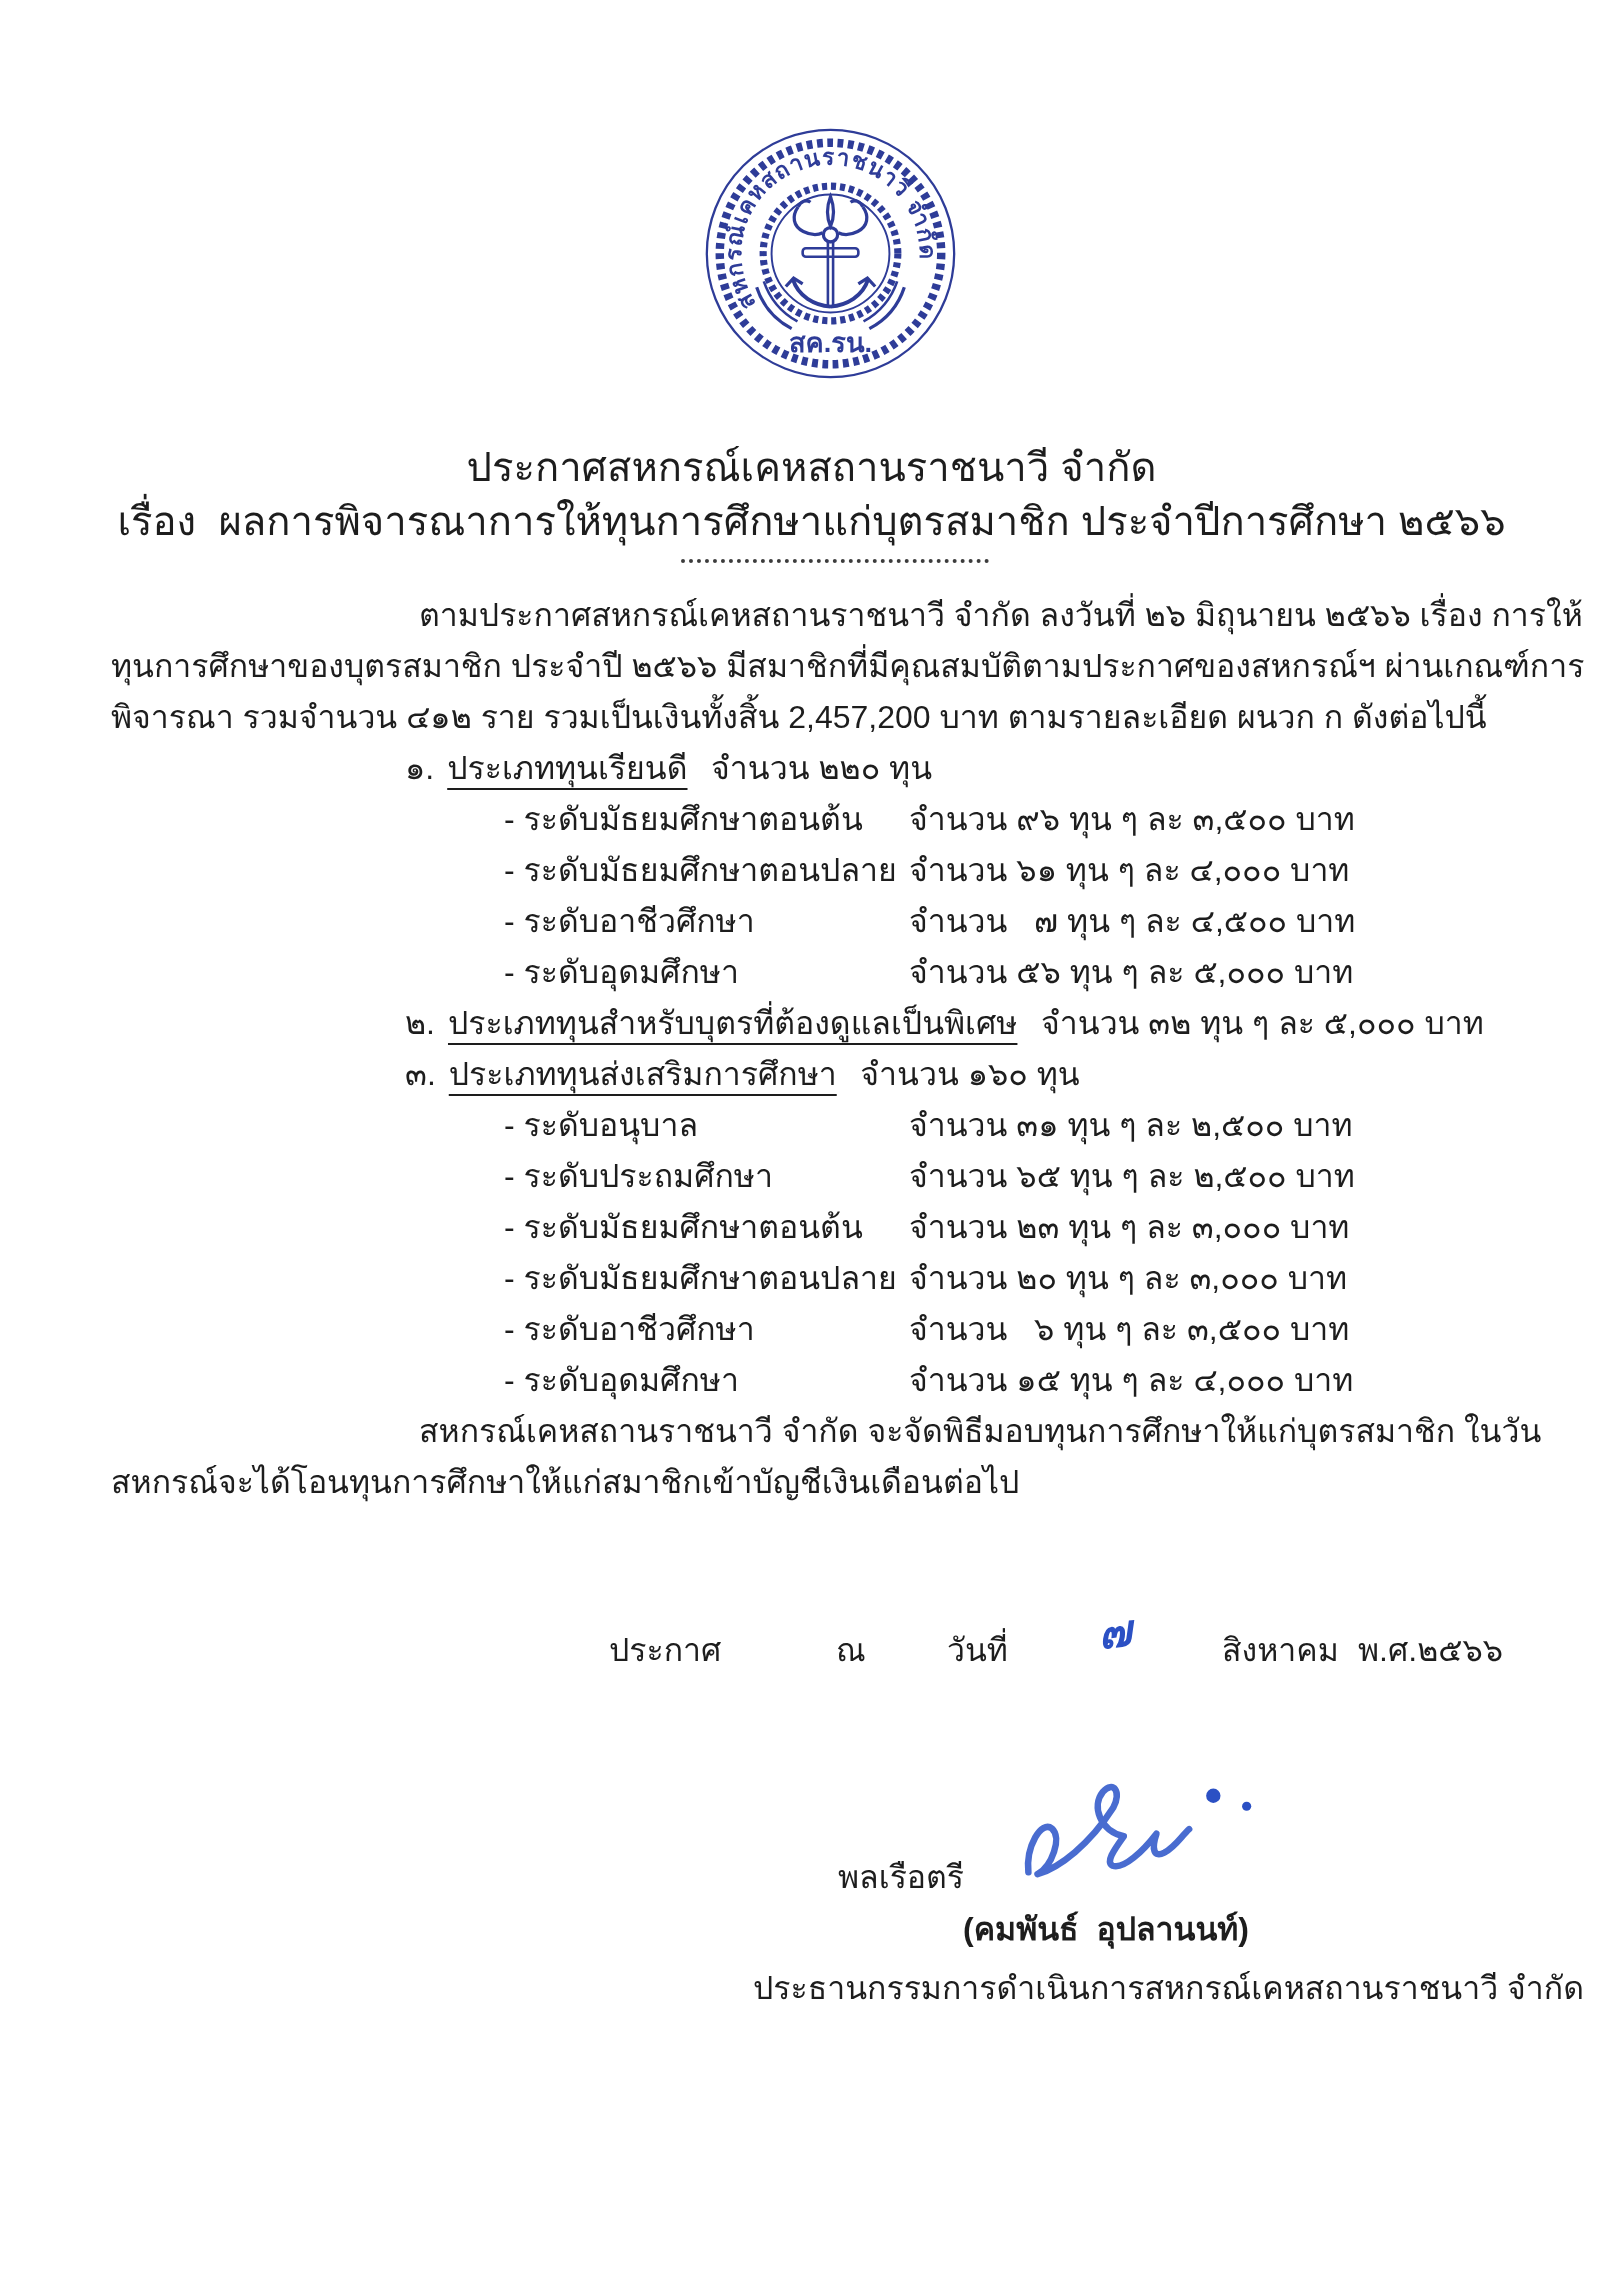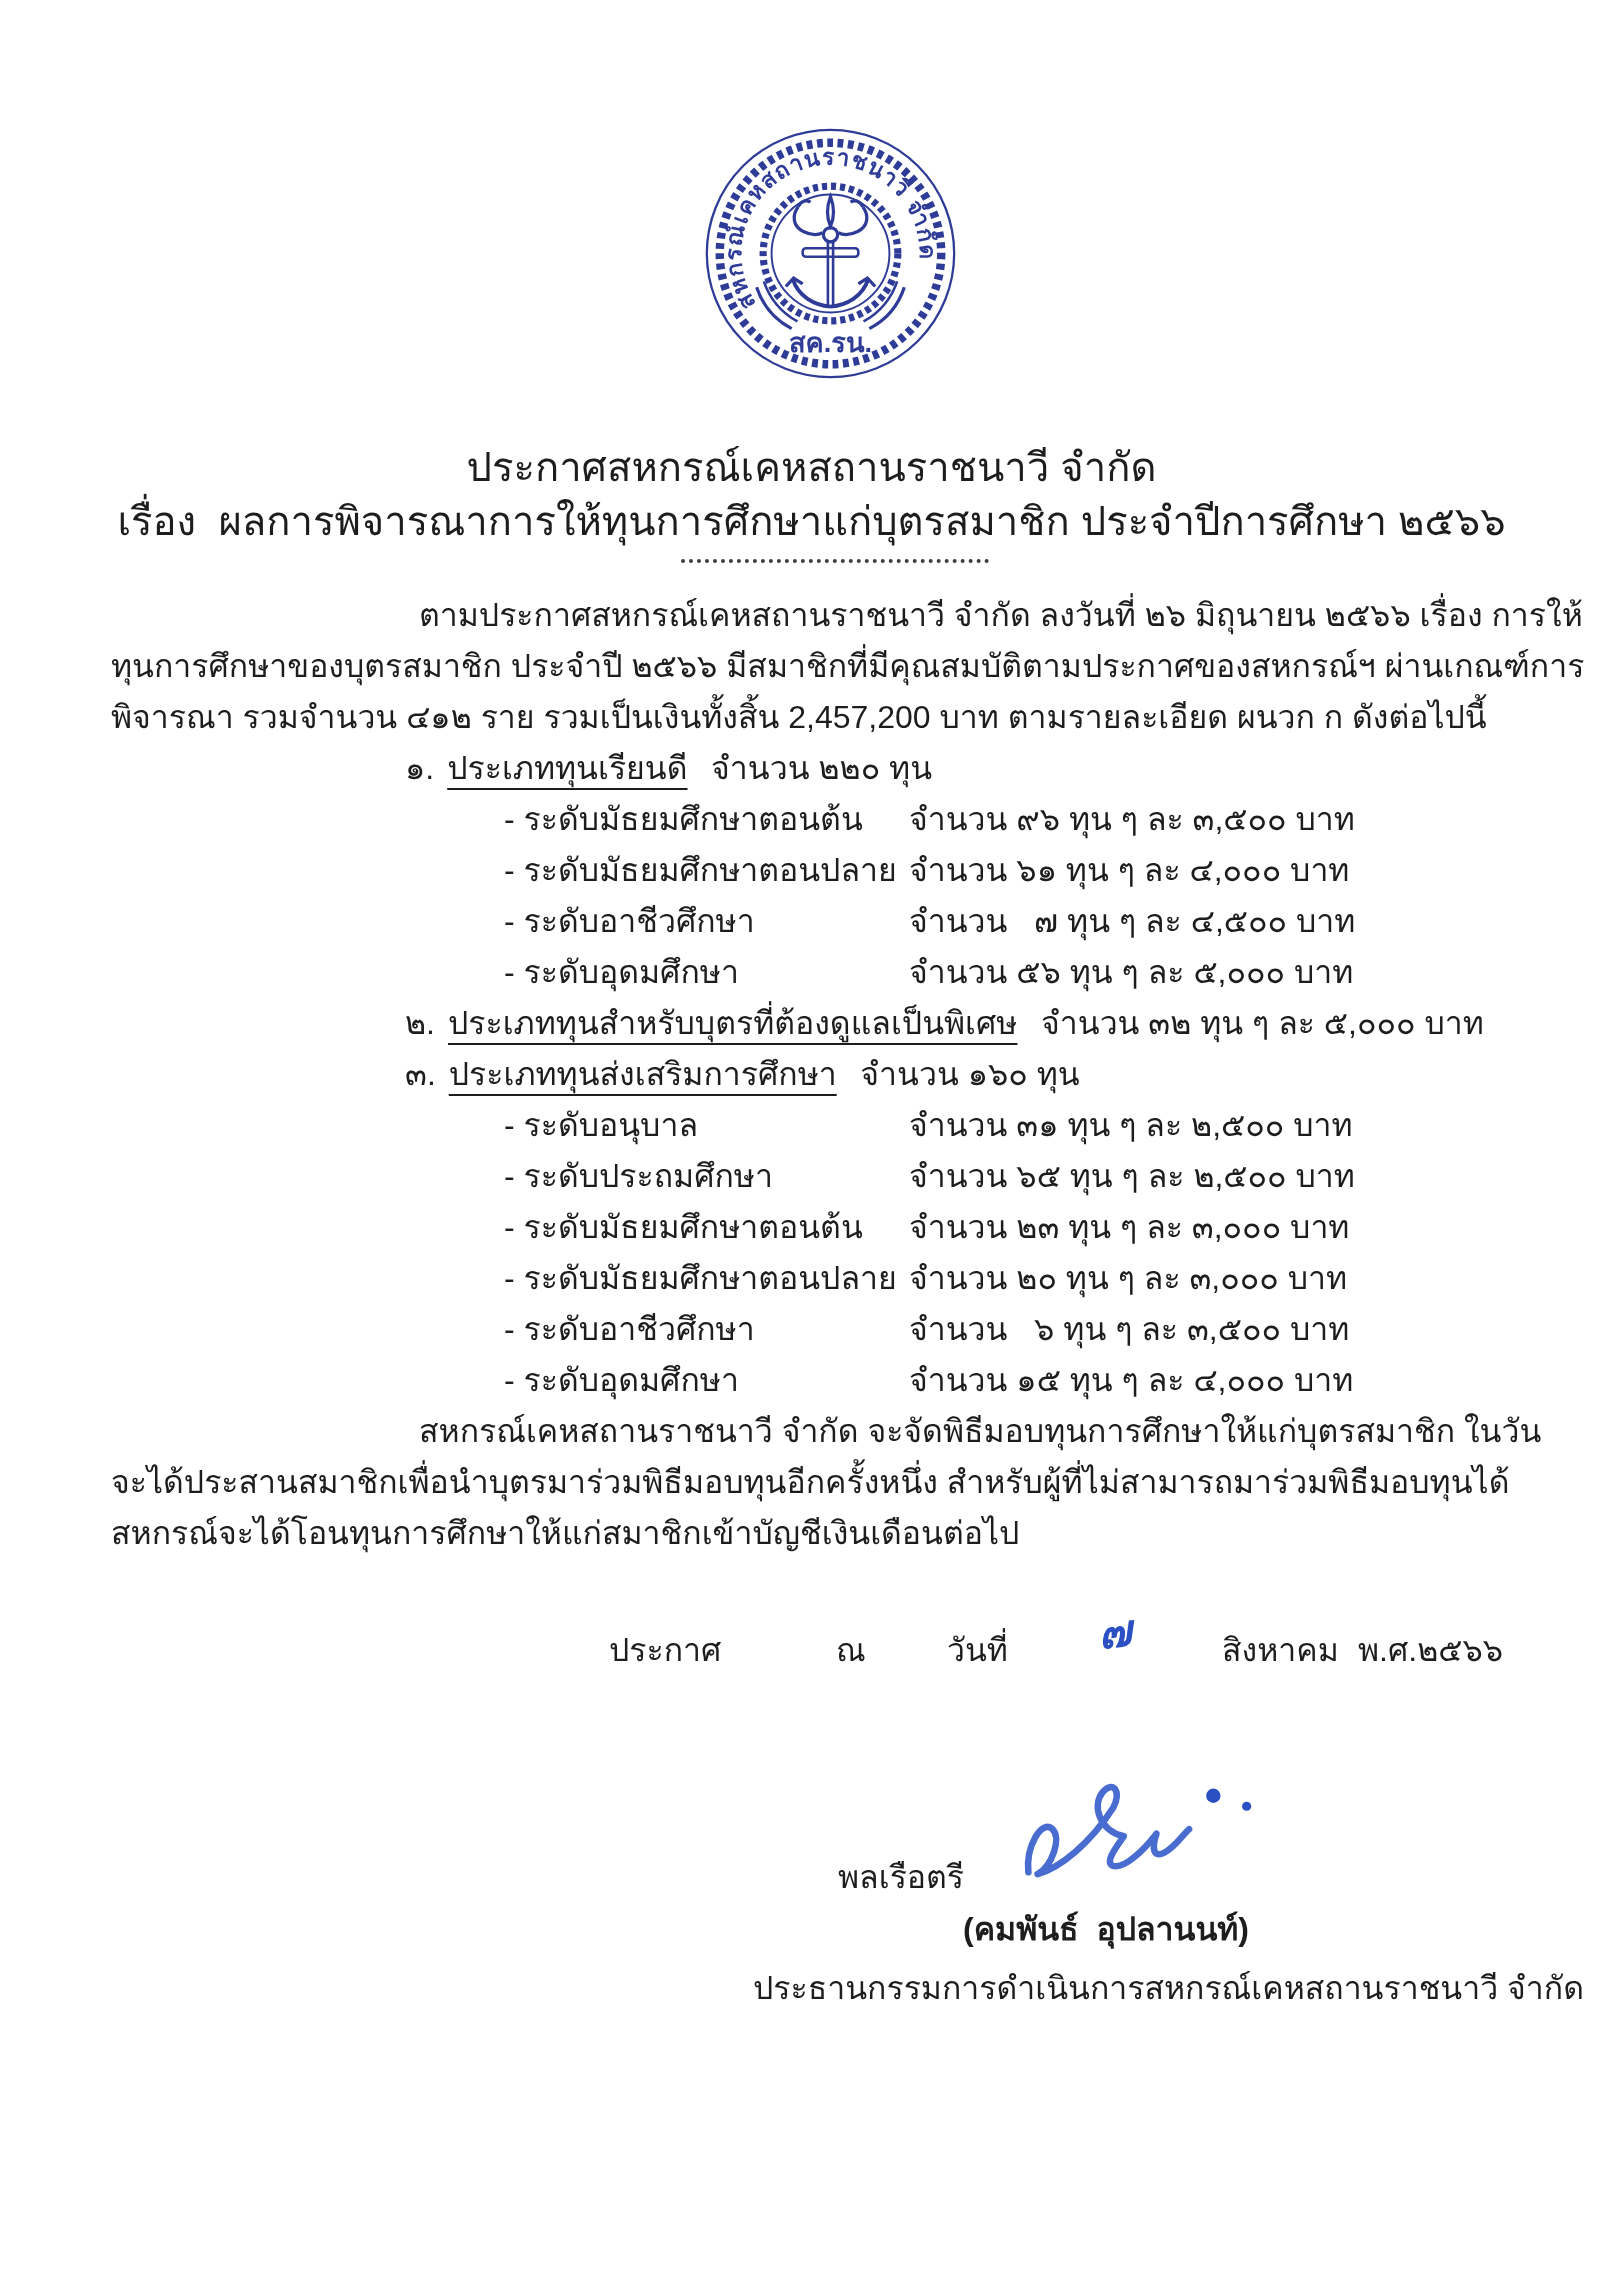--- a/index.html
+++ b/index.html
@@ -119,21 +119,20 @@
     <div class="line item-head"><span class="item-no">๓.</span><span class="u">ประเภททุนส่งเสริมการศึกษา</span><span class="item-detail">จำนวน ๑๖๐ ทุน</span></div>
 
     <div class="line"><span class="sub-label">- ระดับอนุบาล</span><span class="sub-value">จำนวน ๓๑ ทุน ๆ ละ ๒,๕๐๐ บาท</span></div>
     <div class="line"><span class="sub-label">- ระดับประถมศึกษา</span><span class="sub-value">จำนวน ๖๕ ทุน ๆ ละ ๒,๕๐๐ บาท</span></div>
     <div class="line"><span class="sub-label">- ระดับมัธยมศึกษาตอนต้น</span><span class="sub-value">จำนวน ๒๓ ทุน ๆ ละ ๓,๐๐๐ บาท</span></div>
     <div class="line"><span class="sub-label">- ระดับมัธยมศึกษาตอนปลาย</span><span class="sub-value">จำนวน ๒๐ ทุน ๆ ละ ๓,๐๐๐ บาท</span></div>
     <div class="line"><span class="sub-label">- ระดับอาชีวศึกษา</span><span class="sub-value">จำนวน   ๖ ทุน ๆ ละ ๓,๕๐๐ บาท</span></div>
     <div class="line"><span class="sub-label">- ระดับอุดมศึกษา</span><span class="sub-value">จำนวน ๑๕ ทุน ๆ ละ ๔,๐๐๐ บาท</span></div>
 
     <div class="line indent">สหกรณ์เคหสถานราชนาวี จำกัด จะจัดพิธีมอบทุนการศึกษาให้แก่บุตรสมาชิก ในวัน</div>
-    <div class="line">จะได้ประสานสมาชิกเพื่อนำบุตรมาร่วมพิธีมอบทุนอีกครั้งหนึ่ง สำหรับผู้ที่ไม่สามารถมาร่วมพิธีมอบทุนได้</div>
     <div class="line">สหกรณ์จะได้โอนทุนการศึกษาให้แก่สมาชิกเข้าบัญชีเงินเดือนต่อไป</div>
   </div>
 
   <div class="issuance">
     <span class="iss-announce">ประกาศ</span>
     <span class="iss-at">ณ</span>
     <span class="iss-date-word">วันที่</span>
     <span class="iss-day">๗</span>
     <span class="iss-month">สิงหาคม</span>
     <span class="iss-year">พ.ศ.๒๕๖๖</span>

